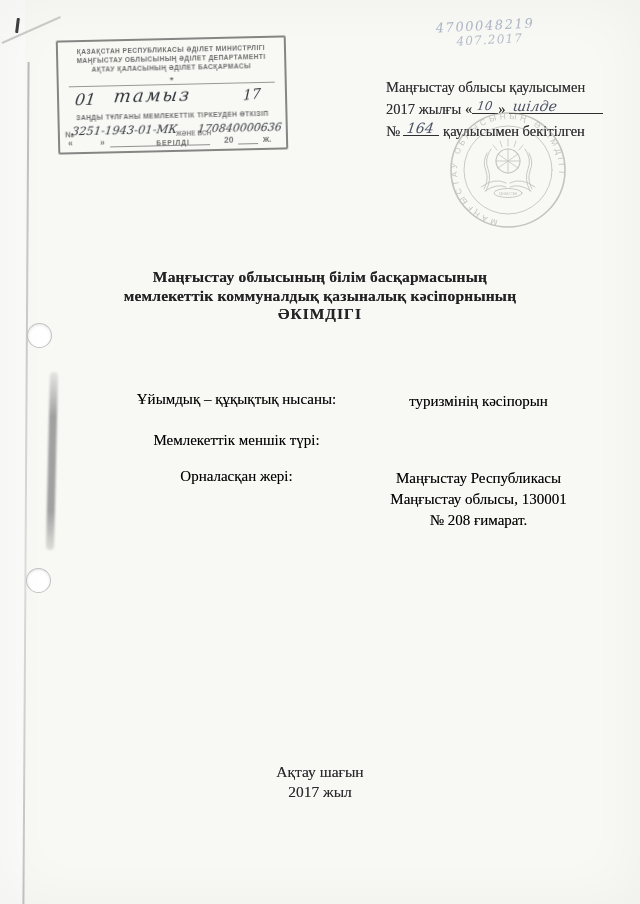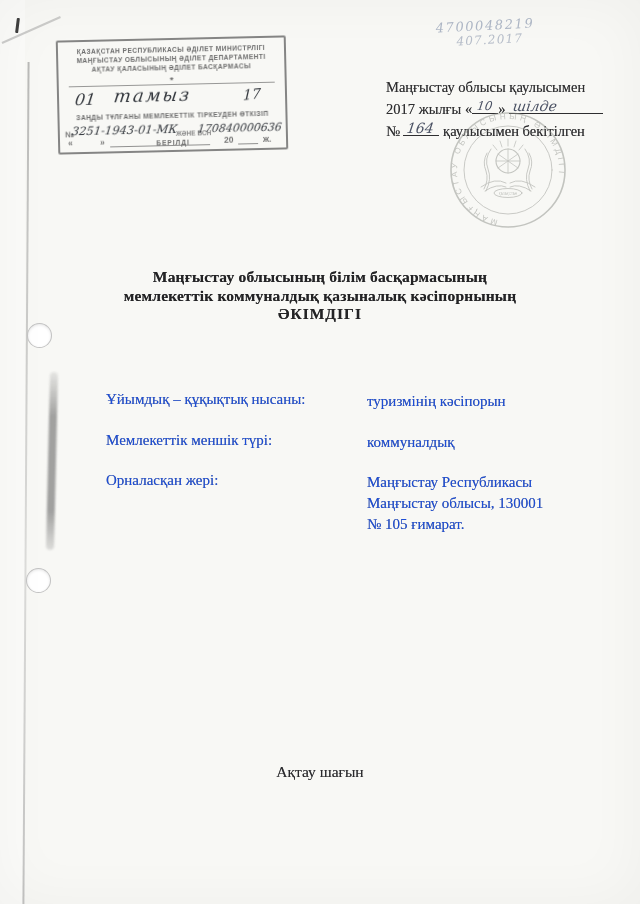--- a/index.html
+++ b/index.html
@@ -78,21 +78,21 @@
   .seal{position:absolute;left:447px;top:109px;width:122px;height:122px;opacity:.5;}
 
   
   .title{position:absolute;left:0;right:0;top:268px;text-align:center;
     font-weight:700;font-size:15.5px;line-height:18.5px;letter-spacing:.2px;
     color:#232325;text-shadow:0 0 .6px rgba(35,35,37,.65);}
   .title .t4{letter-spacing:1px;}
 
   
   .fields{position:absolute;left:106px;top:391px;right:50px;
-    font-size:15px;color:#1d4ed8;text-shadow:0 0 .5px rgba(43,43,46,.55);}
+    font-size:15px;color:#000000;text-shadow:0 0 .5px rgba(43,43,46,.55);text-align:center;}
   .frow{display:flex;align-items:flex-start;}
   .frow + .frow{margin-top:21px;}
   .flabel{flex:0 0 261px;}
   .fvalue{flex:1;line-height:21px;}
   .frow.r2{margin-top:20px;}
   .frow.r3{margin-top:19px;}
 
   
   .footer{position:absolute;left:0;right:0;top:762px;text-align:center;
     font-size:15.5px;line-height:20px;color:#2b2b2e;
@@ -187,29 +187,29 @@
     <div class="t4">ӘКІМДІГІ</div>
   </div>
 
   <div class="fields">
     <div class="frow">
       <div class="flabel">Ұйымдық – құқықтық нысаны:</div>
       <div class="fvalue">туризмінің кәсіпорын</div>
     </div>
     <div class="frow r2">
       <div class="flabel">Мемлекеттік меншік түрі:</div>
-      <div class="fvalue">коммуналдық</div>
     </div>
     <div class="frow r3">
       <div class="flabel">Орналасқан жері:</div>
       <div class="fvalue">
         <div>Маңғыстау Республикасы</div>
         <div>Маңғыстау облысы, 130001</div>
-        <div>№ 105 ғимарат.</div>
+        <div>№ 208 ғимарат.</div>
       </div>
     </div>
   </div>
 
   <div class="footer">
     <div>Ақтау шағын</div>
+    <div>2017 жыл</div>
   </div>
 
 </div>
 
 </body></html>

